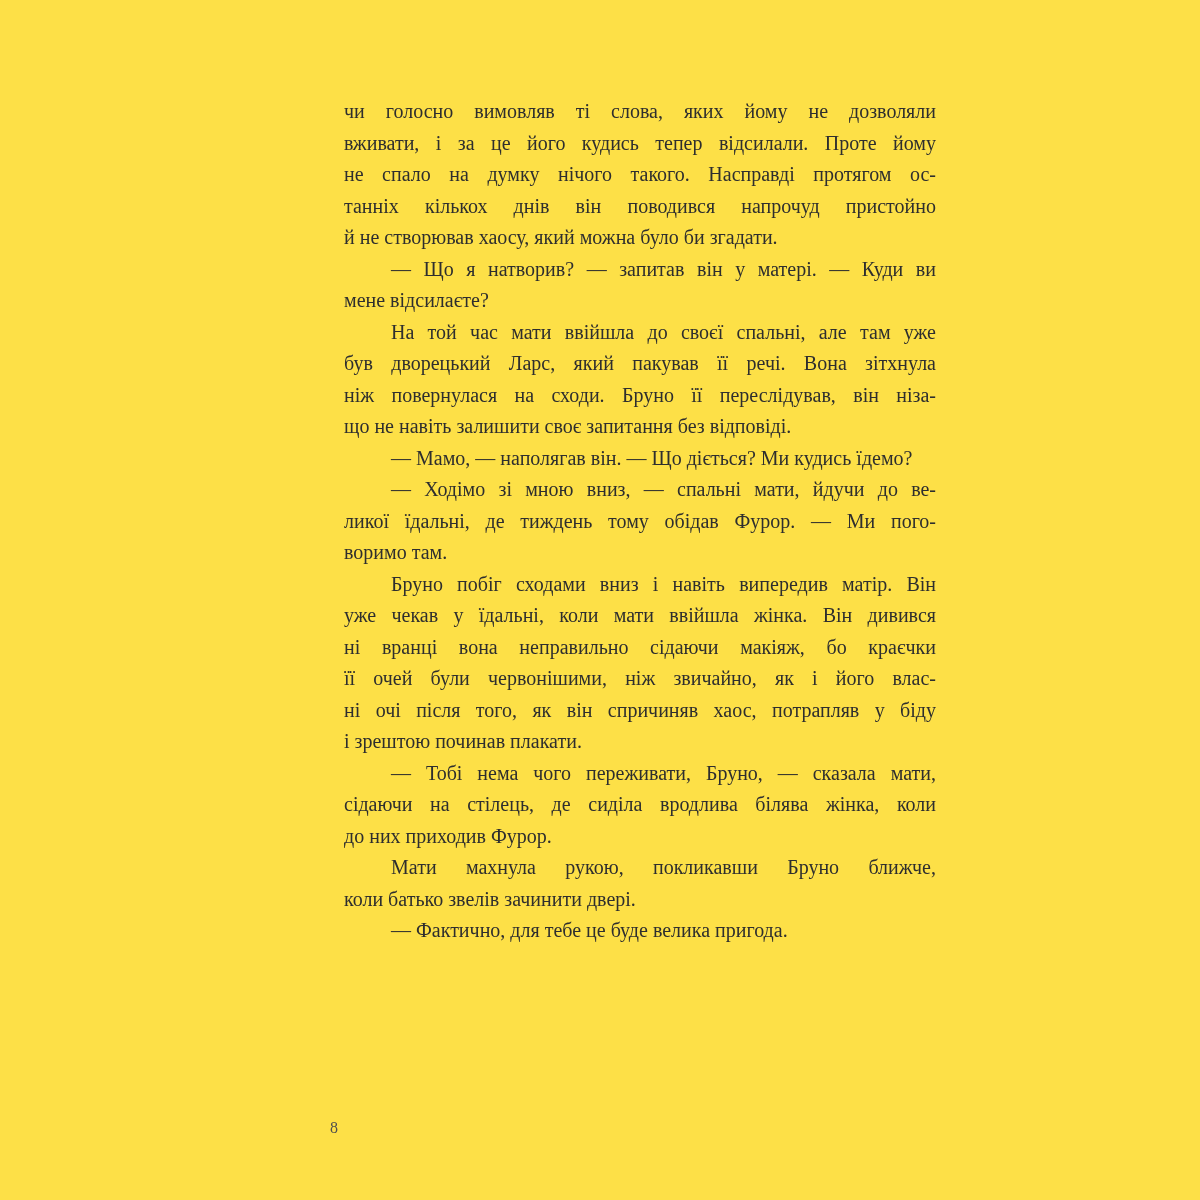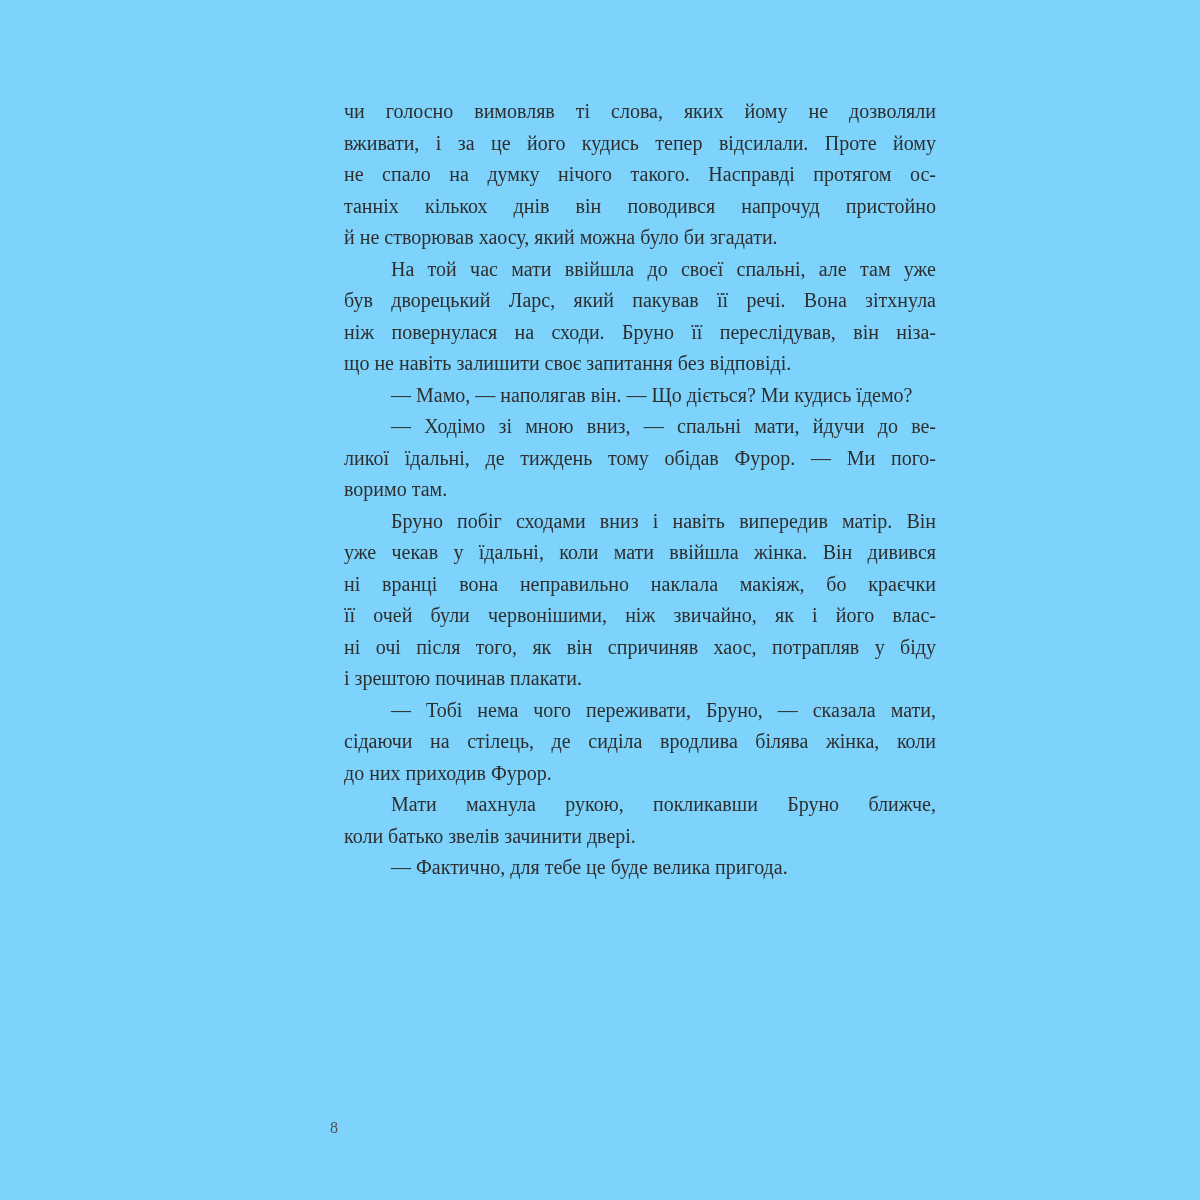--- a/index.html
+++ b/index.html
@@ -4,21 +4,21 @@
 <style>
   html, body {
     margin: 0;
     padding: 0;
     background: #ffffff;
   }
   .scan {
     position: relative;
     width: 1200px;
     height: 1200px;
-    background: #7dd3fc;
+    background: #fde047;
     overflow: hidden;
     font-family: "Liberation Serif", "DejaVu Serif", serif;
   }
   .text-block {
     position: absolute;
     left: 344px;
     top: 96px;
     width: 592px;
     color: #2e2e2e;
     font-size: 20px;
@@ -61,37 +61,41 @@
 <div class="scan">
   <div class="text-block">
       <div class="paragraph">
         <div class="line just">чи голосно вимовляв ті слова, яких йому не дозволяли</div>
         <div class="line just">вживати, і за це його кудись тепер відсилали. Проте йому</div>
         <div class="line just">не спало на думку нічого такого. Насправді протягом ос-</div>
         <div class="line just">танніх кількох днів він поводився напрочуд пристойно</div>
         <div class="line">й не створював хаосу, який можна було би згадати.</div>
       </div>
       <div class="paragraph">
+        <div class="line indent just">— Що я натворив? — запитав він у матері. — Куди ви</div>
+        <div class="line">мене відсилаєте?</div>
+      </div>
+      <div class="paragraph">
         <div class="line indent just">На той час мати ввійшла до своєї спальні, але там уже</div>
         <div class="line just">був дворецький Ларс, який пакував її речі. Вона зітхнула</div>
         <div class="line just">ніж повернулася на сходи. Бруно її переслідував, він ніза-</div>
         <div class="line">що не навіть залишити своє запитання без відповіді.</div>
       </div>
       <div class="paragraph">
         <div class="line indent">— Мамо, — наполягав він. — Що діється? Ми кудись їдемо?</div>
       </div>
       <div class="paragraph">
         <div class="line indent just">— Ходімо зі мною вниз, — спальні мати, йдучи до ве-</div>
         <div class="line just">ликої їдальні, де тиждень тому обідав Фурор. — Ми пого-</div>
         <div class="line">воримо там.</div>
       </div>
       <div class="paragraph">
         <div class="line indent just">Бруно побіг сходами вниз і навіть випередив матір. Він</div>
         <div class="line just">уже чекав у їдальні, коли мати ввійшла жінка. Він дивився</div>
-        <div class="line just">ні вранці вона неправильно наклала макіяж, бо краєчки</div>
+        <div class="line just">ні вранці вона неправильно сідаючи макіяж, бо краєчки</div>
         <div class="line just">її очей були червонішими, ніж звичайно, як і його влас-</div>
         <div class="line just">ні очі після того, як він спричиняв хаос, потрапляв у біду</div>
         <div class="line">і зрештою починав плакати.</div>
       </div>
       <div class="paragraph">
         <div class="line indent just">— Тобі нема чого переживати, Бруно, — сказала мати,</div>
         <div class="line just">сідаючи на стілець, де сиділа вродлива білява жінка, коли</div>
         <div class="line">до них приходив Фурор.</div>
       </div>
       <div class="paragraph">

